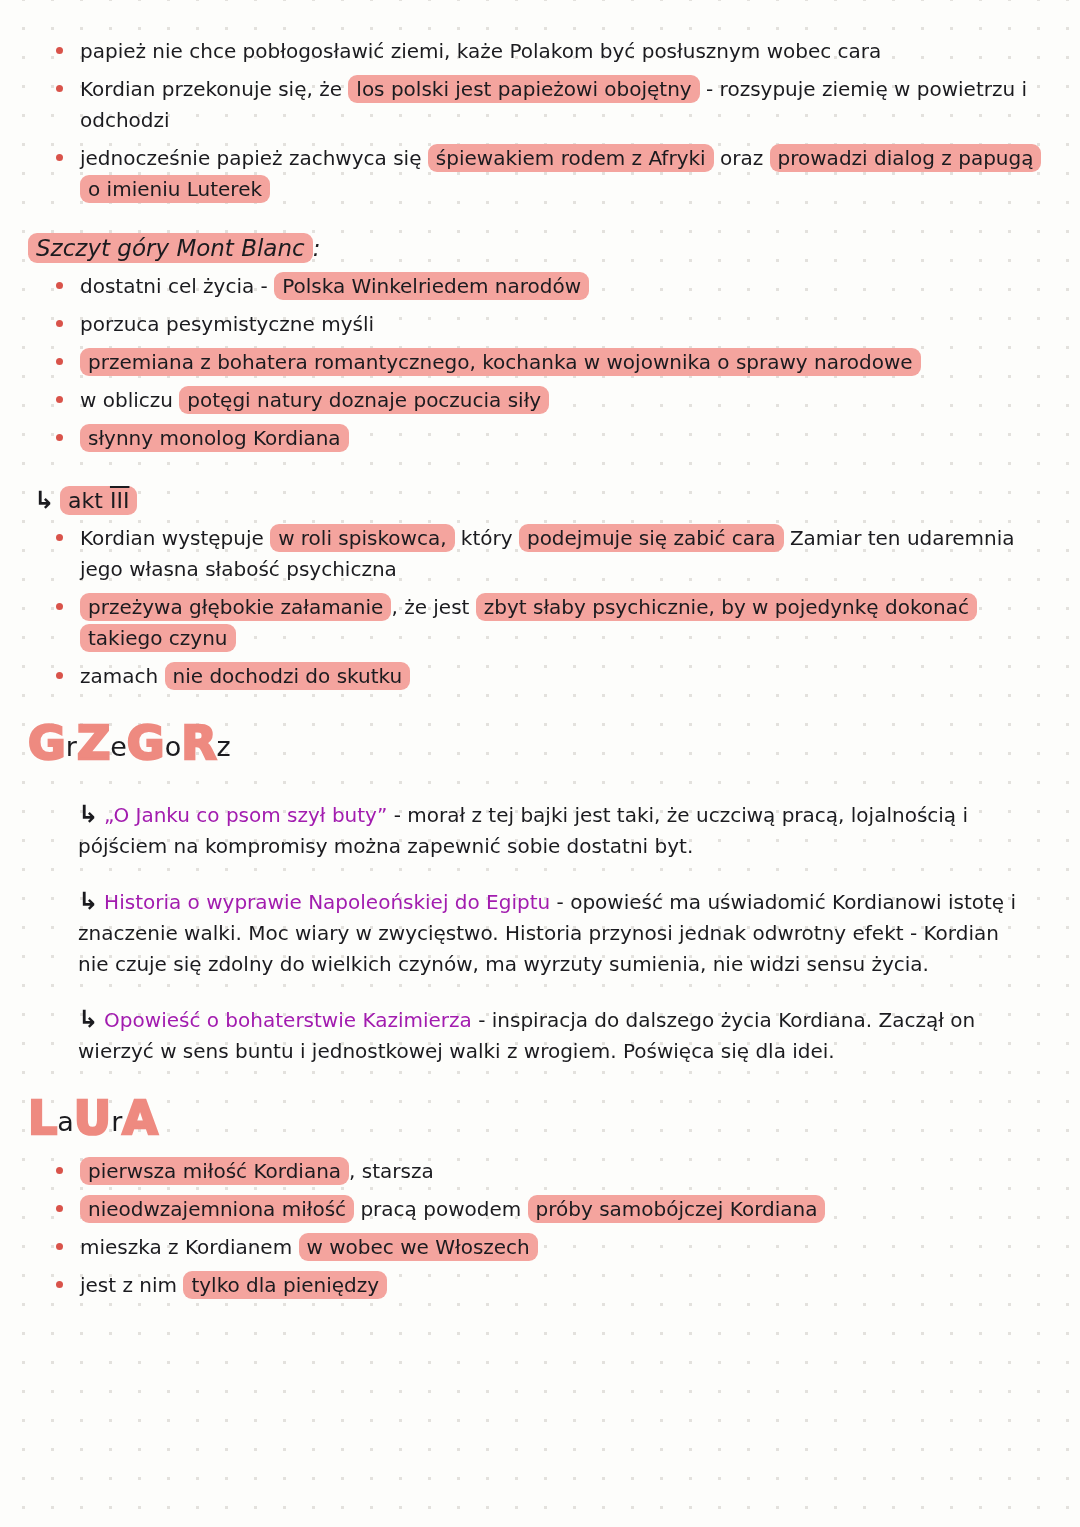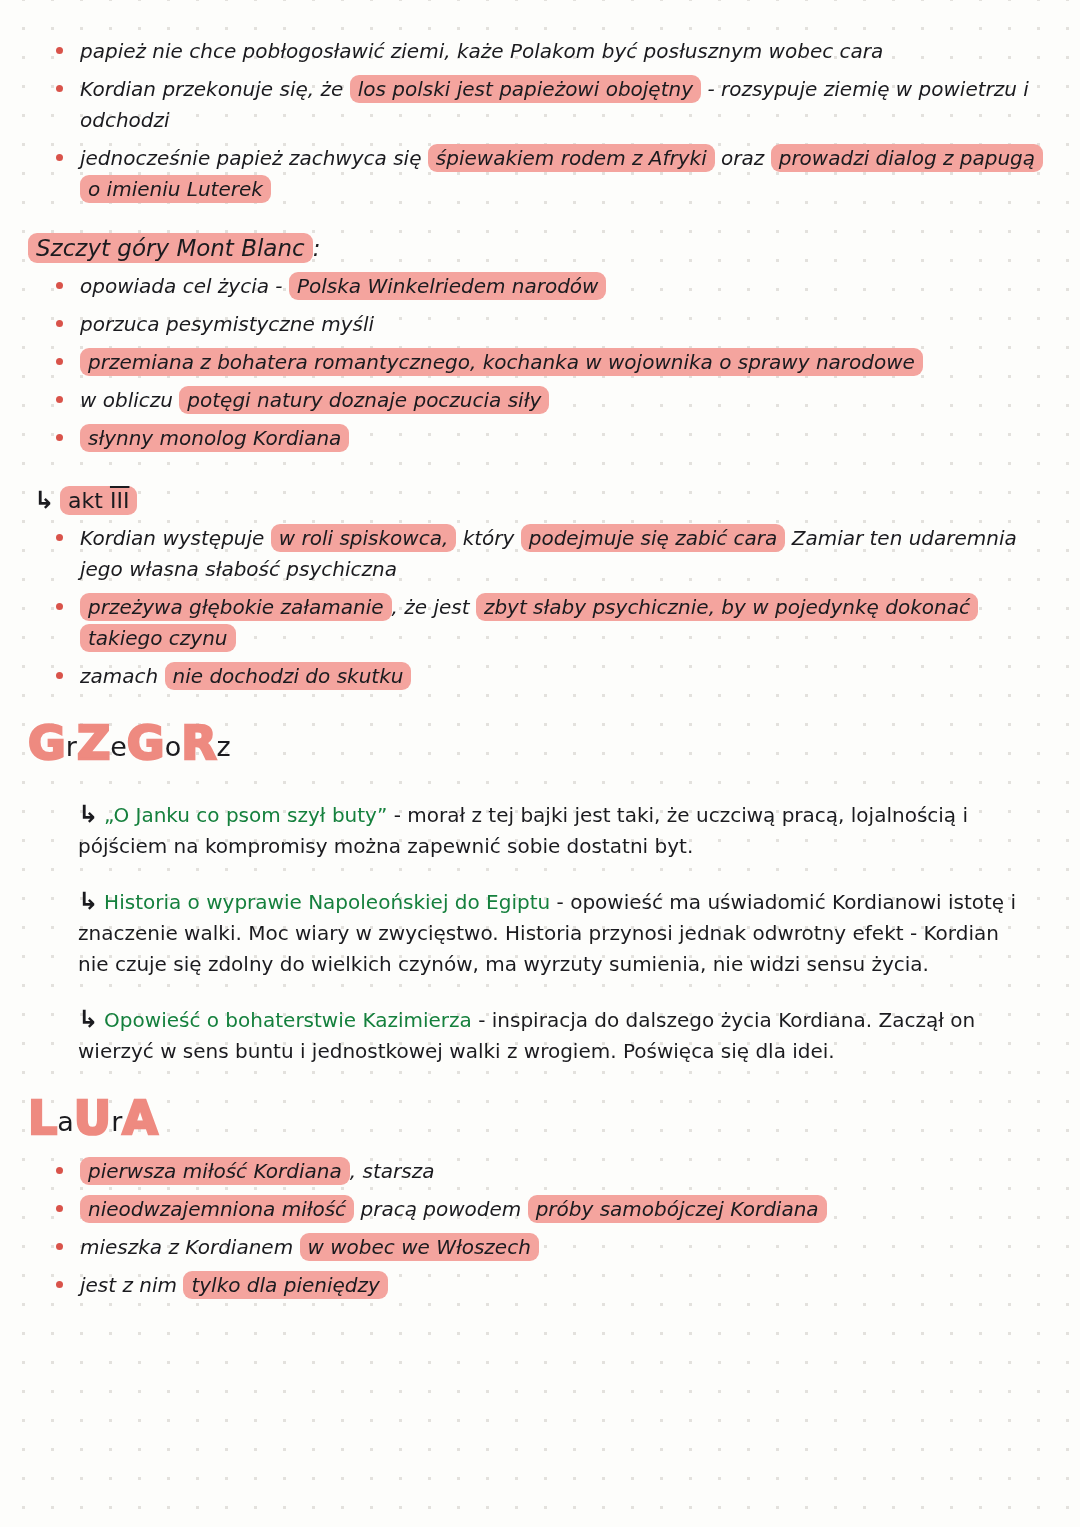--- a/index.html
+++ b/index.html
@@ -13,21 +13,21 @@
   }
   .page{padding:30px 26px 0 28px;}
 
   
   .hl{
     background:#f4a49e;border-radius:9px;padding:2px 8px;
     -webkit-box-decoration-break:clone;box-decoration-break:clone;
   }
 
   
-  ul.notes{list-style:none;margin:6px 0 0 0;padding:0 0 0 52px;max-width:960px;font-style:italic;}
+  ul.notes{list-style:none;margin:6px 0 0 0;padding:0 0 0 52px;max-width:960px;}
   ul.notes li{position:relative;margin-bottom:7px;font-size:20px;line-height:31px;}
   ul.notes li::before{
     content:"";position:absolute;left:-24px;top:11px;width:7px;height:7px;
     border-radius:50%;background:#d9534a;
   }
 
   
   h2.sec{margin:26px 0 2px 0;font-size:23px;font-weight:500;line-height:34px;font-style:italic;}
 
   
@@ -42,36 +42,36 @@
     color:#ee8a80;font-size:46px;font-weight:900;text-transform:uppercase;
     -webkit-text-stroke:2.5px #ee8a80;
   }
   h1.bubble .bi{
     color:#1b1b1f;font-size:27px;font-weight:500;text-transform:lowercase;
     position:relative;top:-3px;margin:0 -2px;
   }
 
   
   p.story{margin:24px 0 0 50px;max-width:950px;font-size:20px;line-height:31px;}
-  .red{color:#15803d;}
+  .red{color:#a21caf;}
 </style>
 </head>
 <body>
 
 <div class="page">
 
   <ul class="notes">
     <li><span>papież nie chce pobłogosławić ziemi, każe Polakom być posłusznym wobec cara</span></li>
     <li><span>Kordian przekonuje się, że </span><span class="hl">los polski jest papieżowi obojętny</span><span> - rozsypuje ziemię w powietrzu i odchodzi</span></li>
     <li><span>jednocześnie papież zachwyca się </span><span class="hl">śpiewakiem rodem z Afryki</span><span> oraz </span><span class="hl">prowadzi dialog z papugą o imieniu Luterek</span></li>
   </ul>
 
   <h2 class="sec"><span class="hl">Szczyt góry Mont Blanc</span><span>:</span></h2>
   <ul class="notes">
-    <li><span>opowiada cel życia - </span><span class="hl">Polska Winkelriedem narodów</span></li>
+    <li><span>dostatni cel życia - </span><span class="hl">Polska Winkelriedem narodów</span></li>
     <li><span>porzuca pesymistyczne myśli</span></li>
     <li><span class="hl">przemiana z bohatera romantycznego, kochanka w wojownika o sprawy narodowe</span></li>
     <li><span>w obliczu </span><span class="hl">potęgi natury doznaje poczucia siły</span></li>
     <li><span class="hl">słynny monolog Kordiana</span></li>
   </ul>
 
   <div class="act-header">
     <span class="arrow">↳</span><span class="hl"><span>akt </span><span class="roman">III</span></span>
   </div>
   <ul class="notes">

